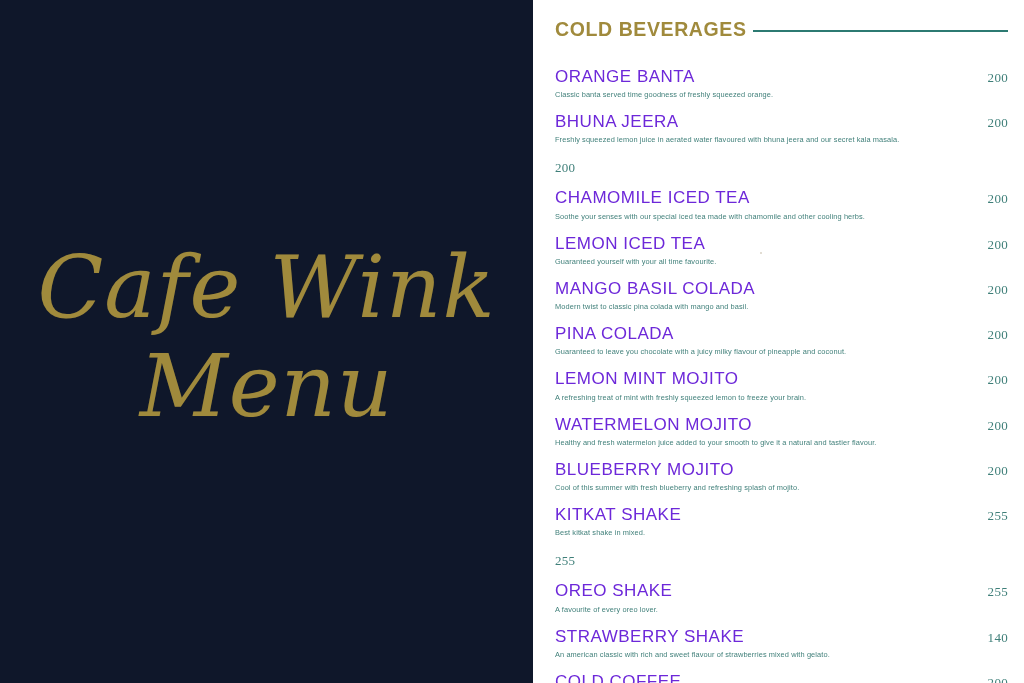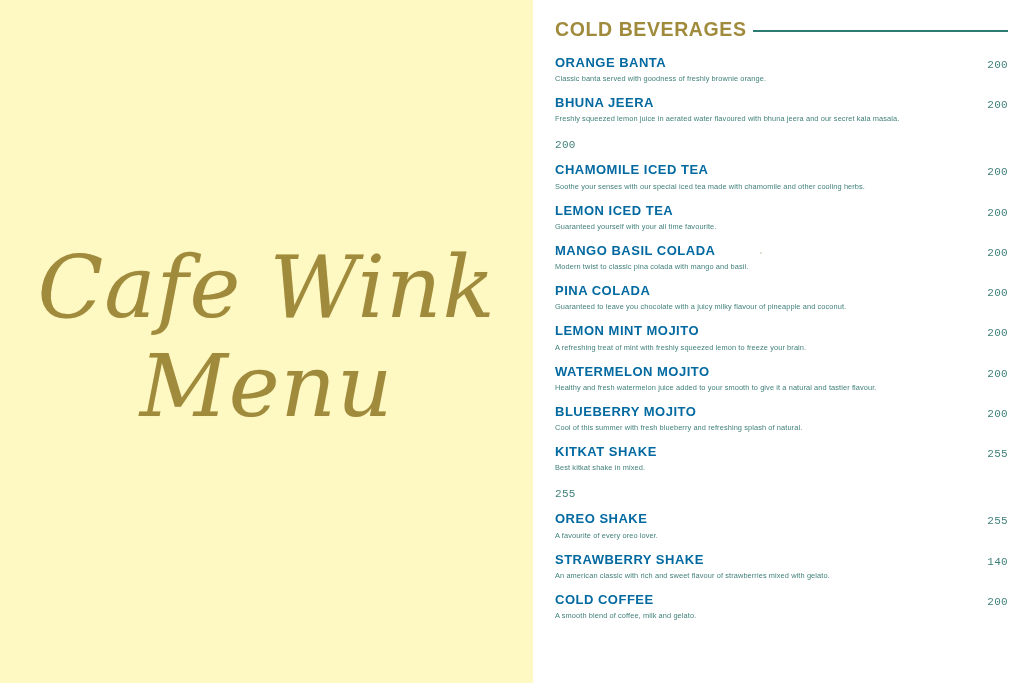--- a/index.html
+++ b/index.html
@@ -19,21 +19,21 @@
   }
 
   
   .brand-panel {
     width: 533px;
     height: 683px;
     position: relative;
     display: flex;
     align-items: center;
     justify-content: center;
-    background: #fef9c3;
+    background: #0f172a;
   }
   .brand-title {
     font-family: "DejaVu Serif", "Liberation Serif", serif;
     font-style: italic;
     color: #a08a3c;
     font-size: 86px;
     line-height: 1.22;
     text-align: center;
     letter-spacing: 1px;
     font-weight: 400;
@@ -48,21 +48,21 @@
     width: 491px;
     height: 683px;
     padding: 18px 16px 0 22px;
     position: relative;
   }
 
   .section-head {
     display: flex;
     align-items: center;
     gap: 6px;
-    margin-bottom: 14px;
+    margin-bottom: 25px;
   }
   .section-title {
     font-family: "Liberation Sans", sans-serif;
     font-weight: bold;
     font-size: 19.5px;
     letter-spacing: 0.6px;
     color: #a08a3c;
     white-space: nowrap;
   }
   .section-rule {
@@ -76,38 +76,38 @@
 
   .item {
     display: flex;
     align-items: flex-start;
     justify-content: space-between;
     margin-bottom: 11px;
   }
   .item-text { max-width: 420px; }
   .item-name {
     font-family: "Liberation Sans", sans-serif;
-    font-weight: bold;
-    font-size: 13px;
+    font-weight: normal;
+    font-size: 17px;
     letter-spacing: 0.5px;
-    color: #0369a1;
+    color: #6d28d9;
     line-height: 1.25;
     text-transform: uppercase;
   }
   .item-desc {
     font-family: "Liberation Sans", sans-serif;
     font-size: 7.4px;
     color: #3f7f79;
     line-height: 1.35;
     margin-top: 3px;
     letter-spacing: 0.1px;
   }
   .item-price {
-    font-family: Liberation Mono, monospace;
-    font-size: 11px;
+    font-family: Liberation Serif, serif;
+    font-size: 13px;
     color: #3f7f79;
     letter-spacing: 0.3px;
     padding-top: 4px;
     white-space: nowrap;
   }
   .dot-speck {
     position: absolute;
     width: 2px;
     height: 2px;
     background: #d8d2c4;
@@ -130,21 +130,21 @@
 
     <div class="section-head">
       <div class="section-title">COLD BEVERAGES</div>
       <div class="section-rule"></div>
     </div>
 
     <div class="items" id="items-container">
         <div class="item">
           <div class="item-text">
             <div class="item-name">ORANGE BANTA</div>
-            <div class="item-desc">Classic banta served with goodness of freshly brownie orange.</div>
+            <div class="item-desc">Classic banta served time goodness of freshly squeezed orange.</div>
           </div>
           <div class="item-price">200</div>
         </div>
         <div class="item">
           <div class="item-text">
             <div class="item-name">BHUNA JEERA</div>
             <div class="item-desc">Freshly squeezed lemon juice in aerated water flavoured with bhuna jeera and our secret kala masala.</div>
           </div>
           <div class="item-price">200</div>
         </div>
@@ -189,21 +189,21 @@
         <div class="item">
           <div class="item-text">
             <div class="item-name">WATERMELON MOJITO</div>
             <div class="item-desc">Healthy and fresh watermelon juice added to your smooth to give it a natural and tastier flavour.</div>
           </div>
           <div class="item-price">200</div>
         </div>
         <div class="item">
           <div class="item-text">
             <div class="item-name">BLUEBERRY MOJITO</div>
-            <div class="item-desc">Cool of this summer with fresh blueberry and refreshing splash of natural.</div>
+            <div class="item-desc">Cool of this summer with fresh blueberry and refreshing splash of mojito.</div>
           </div>
           <div class="item-price">200</div>
         </div>
         <div class="item">
           <div class="item-text">
             <div class="item-name">KITKAT SHAKE</div>
             <div class="item-desc">Best kitkat shake in mixed.</div>
           </div>
           <div class="item-price">255</div>
         </div>

